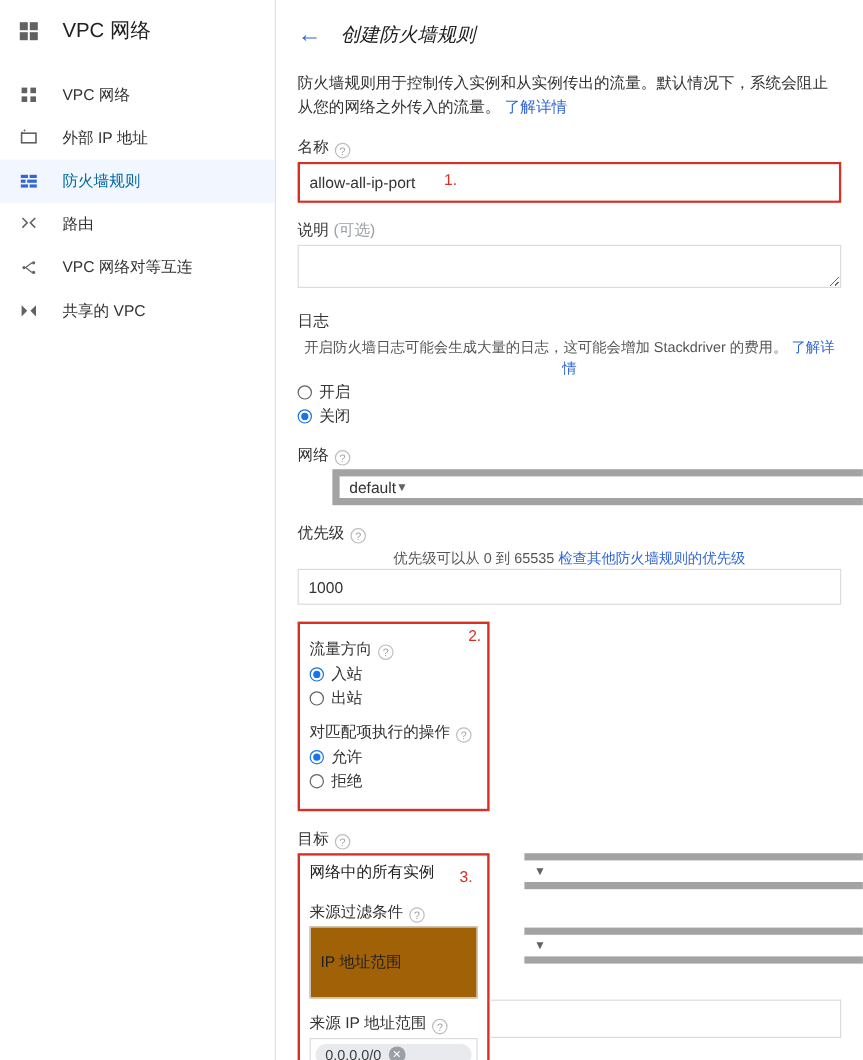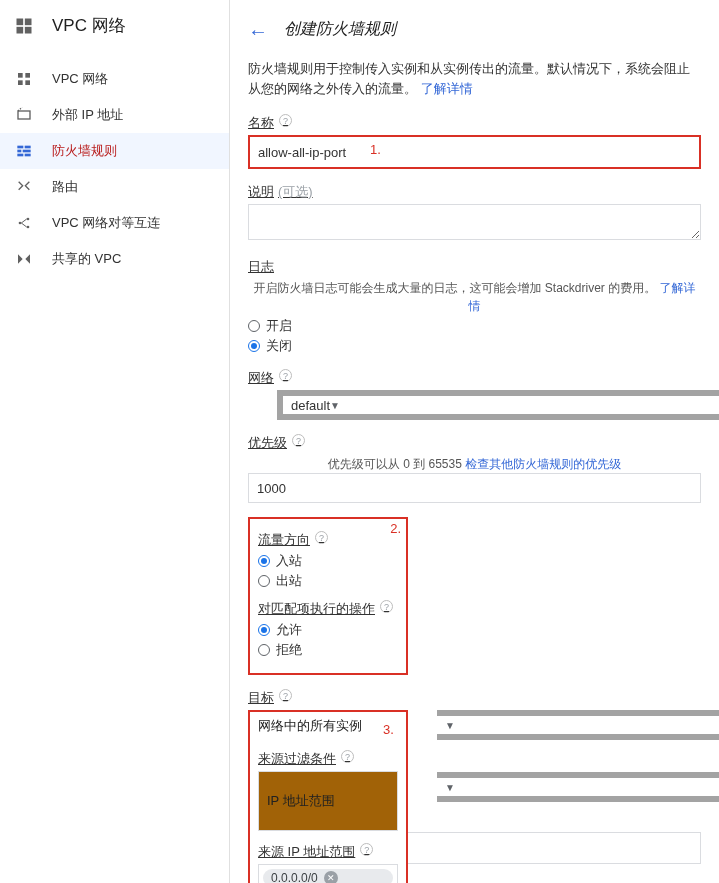--- a/index.html
+++ b/index.html
@@ -4,30 +4,30 @@
 <style>
   * { box-sizing: border-box; font-family: Arial, "Helvetica Neue", sans-serif; }
   body { margin:0; padding:0; background:#fff; color:#212121; width:719px; }
   .container { display:flex; width:719px; }
   .sidebar { width:230px; border-right:1px solid #e0e0e0; min-height:883px; position:relative;}
   .sidebar-header { display:flex; align-items:center; padding:14px 14px; font-size:17px; }
   .sidebar-header .cube { width:20px; height:20px; margin-right:18px; display:flex; align-items:center; justify-content:center;}
   .sidebar-header .cube svg { fill:#616161;}
   .sidebar-menu { padding-top:10px; }
   .sidebar-item { display:flex; align-items:center; padding:8px 14px; font-size:13px; cursor:pointer; color:#333;}
-  .sidebar-item.active { color:#b91c1c; background:#f1f6ff;}
+  .sidebar-item.active { color:#0369a1; background:#f1f6ff;}
   .sidebar-item .s-icon { width:20px; height:20px; margin-right:18px; display:flex; align-items:center; justify-content:center; color:#616161;}
   .sidebar-item.active .s-icon { color:#3367d6; }
   .main { flex:1; padding:18px 18px 30px 18px; position:relative; max-width:489px;}
   .main-header { display:flex; align-items:center; margin-bottom:18px;}
   .main-header .back { font-size:20px; color:#3367d6; margin-right:16px; cursor:pointer;}
   .main-header .title { font-size:16px;font-style:italic; }
   .desc { font-size:13px; color:#333; line-height:1.5; margin-bottom:16px;}
   .desc a { color:#3367d6; text-decoration:none; cursor:pointer;}
-  .field-label { font-size:13px; color:#333; display:flex; align-items:flex-start; margin-bottom:3px;text-decoration:underline;}
+  .field-label { font-size:13px; color:#333; display:flex; align-items:flex-end; margin-bottom:3px;}
   .field-label .opt { color:#9aa0a6; margin-left:4px;}
   .help-ic { width:13px; height:13px; border:1px solid #bdbdbd; border-radius:50%; font-size:9px; color:#9aa0a6; display:inline-flex; align-items:center; justify-content:center; margin-left:5px;}
   .text-input { width:100%; height:30px; border:1px solid #dadce0; padding:4px 8px; font-size:13px; color:#333; background:#fff;}
   .textarea { width:100%; height:36px; border:1px solid #dadce0; resize:vertical; font-size:13px; padding:4px 8px;}
   .block { margin-bottom:14px; }
   .sub-desc { font-size:12px; color:#555; line-height:1.5;text-align:center;}
   .radio-row { display:flex; align-items:center; font-size:13px; color:#333; margin:2px 0;}
   .radio { width:12px; height:12px; border:1px solid #5f6368; border-radius:50%; margin-right:6px; position:relative; display:inline-block;}
   .radio.checked { border-color:#1a73e8;}
   .radio.checked::after { content:""; position:absolute; top:2px; left:2px; width:6px; height:6px; background:#1a73e8; border-radius:50%;}

